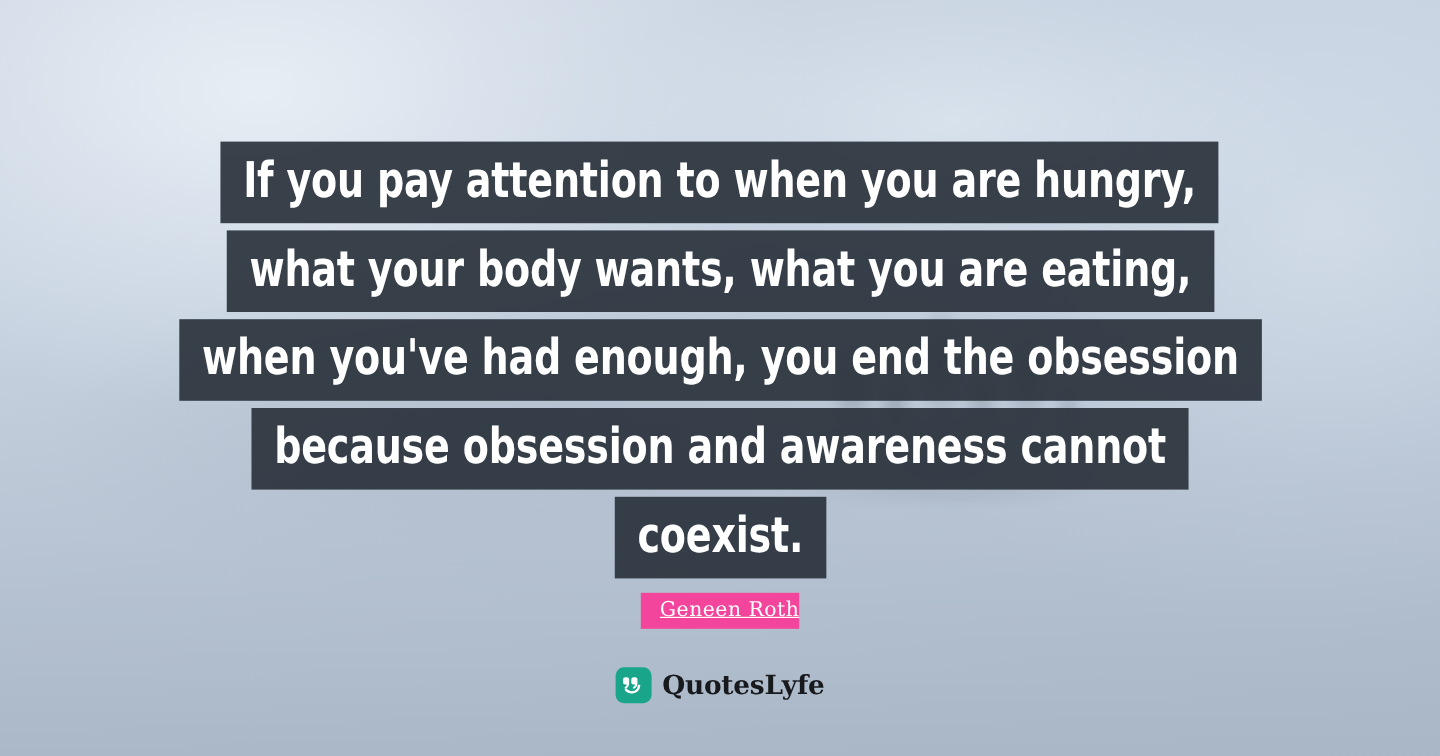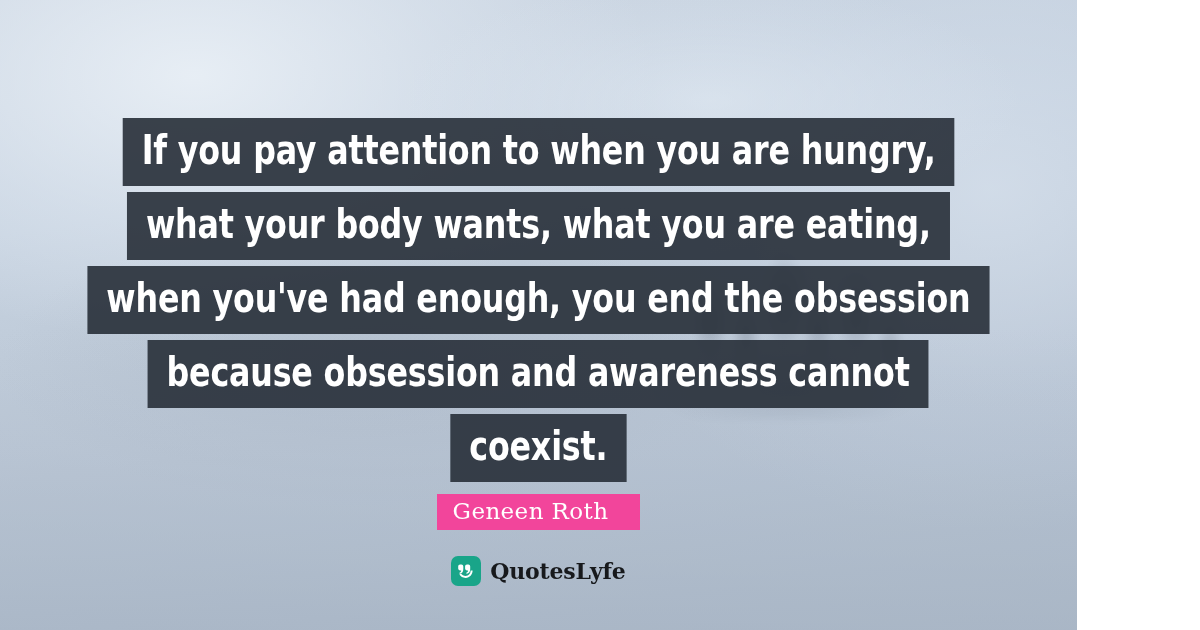--- a/index.html
+++ b/index.html
@@ -8,21 +8,21 @@
   }
   body {
     width: 1200px;
     height: 630px;
     overflow: hidden;
     font-family: "Liberation Sans", sans-serif;
   }
 
   #card {
     position: relative;
-    width: 1077px;
+    width: 1200px;
     height: 630px;
     overflow: hidden;
     background: #3b82f6;
   }
 
   
   .bg-layer {
     position: absolute;
     inset: 0;
   }
@@ -122,25 +122,26 @@
     left: 0;
     right: 0;
     top: 494px;
     display: flex;
     justify-content: center;
   }
   #attribution {
     background: #f2459b;
     color: #ffffff;
     font-family: "DejaVu Serif", "Liberation Serif", serif;
-    font-size: 23px;
+    font-size: 17px;
     font-weight: 400;
     letter-spacing: 0.4px;
-    padding: 4px 32px 6px 16px;
+    padding: 4px 0 6px 16px;
     white-space: nowrap;
+    text-decoration: underline;
   }
 
   
   #brand {
     position: absolute;
     left: 0;
     right: 0;
     top: 556px;
     display: flex;
     justify-content: center;

